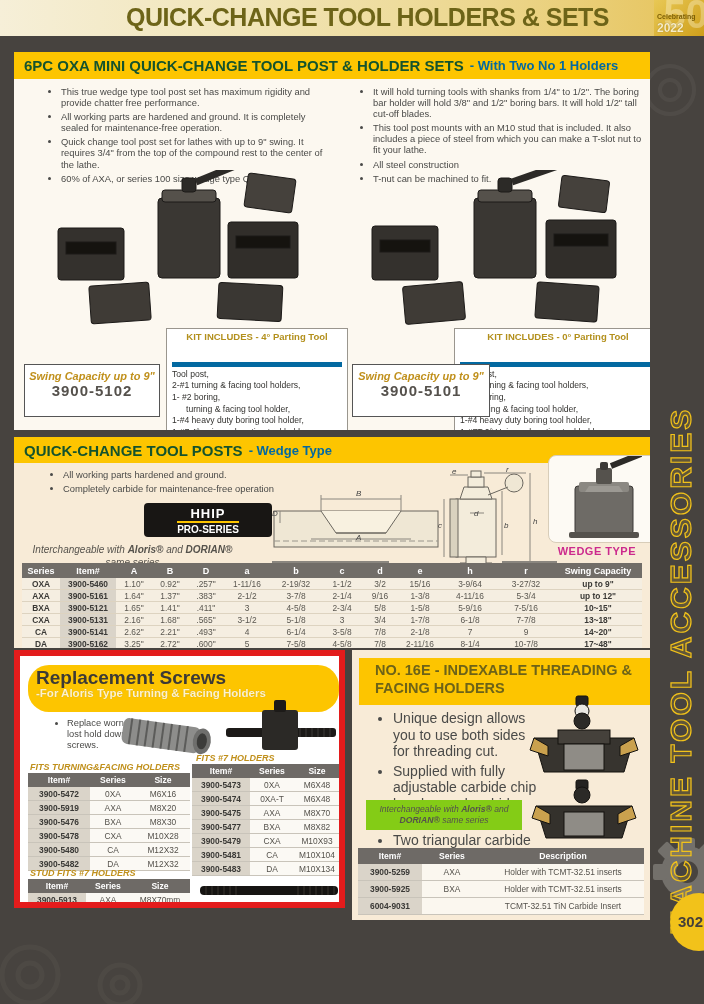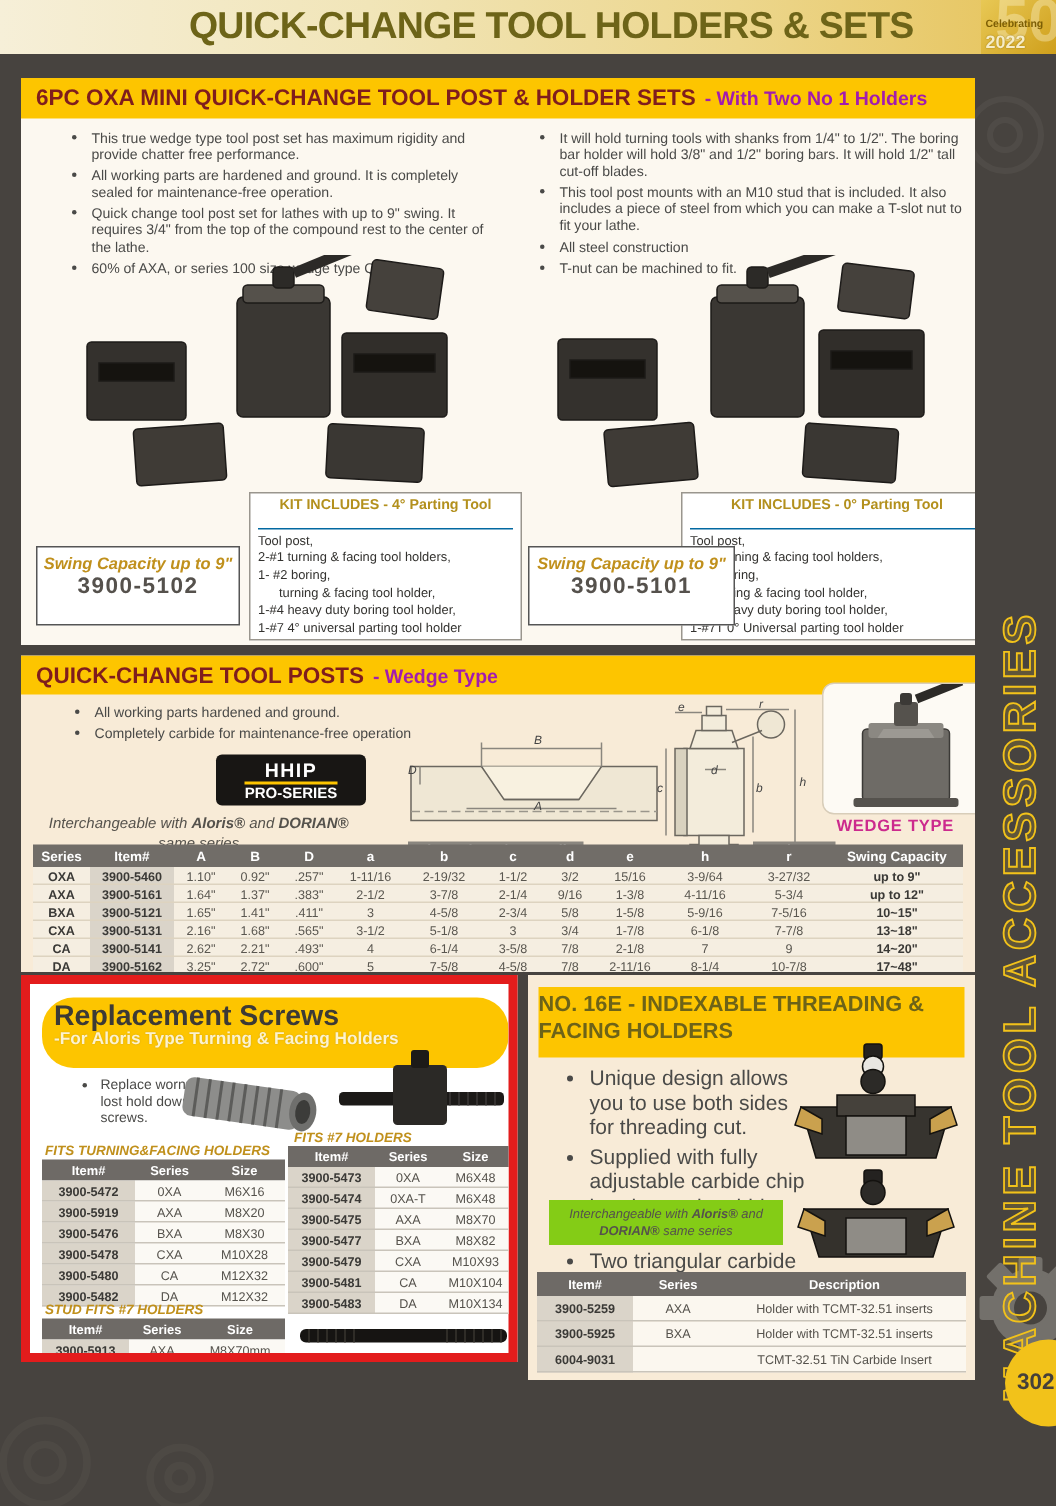--- a/index.html
+++ b/index.html
@@ -10,40 +10,40 @@
            background:linear-gradient(90deg,#f6efd8 0%,#f1e5b8 35%,#ecd68c 70%,#e6c35a 100%);}
   .toptitle{position:absolute;left:90px;top:3px;width:555px;text-align:center;
             font-size:25px;font-weight:bold;color:#6d6418;letter-spacing:-0.5px;white-space:nowrap;}
   .anniv{position:absolute;right:0;top:0;width:50px;height:36px;background:linear-gradient(135deg,#e8c855,#cf9f1b);overflow:hidden;}
   .anniv .big{position:absolute;right:-4px;top:-8px;font-size:40px;font-weight:bold;color:rgba(255,248,220,.35);}
   .anniv .small{position:absolute;left:3px;top:13px;font-size:7px;font-weight:bold;color:#7c5e05;}
   .anniv .year{position:absolute;left:3px;top:21px;font-size:12px;font-weight:bold;color:#f7ecc6;text-shadow:0 0 1px #8a6c00;}
   
   .panel{position:absolute;overflow:hidden;}
   .ybar{background:#fdc500;display:flex;align-items:center;padding-left:10px;white-space:nowrap;}
-  .ybar .t1{font-weight:bold;color:#7f1d1d;}
-  .ybar .t2{font-weight:bold;color:#a21caf;margin-left:6px;}
+  .ybar .t1{font-weight:bold;color:#14532d;}
+  .ybar .t2{font-weight:bold;color:#0369a1;margin-left:6px;}
   ul.blist{margin:0;padding-left:13px;color:#4a4a48;}
   ul.blist li{margin-bottom:3px;line-height:1.18;margin-left:24px;}
   .gold-cap{font-weight:bold;font-style:italic;color:#c0901c;}
   
   #s1{left:14px;top:52px;width:636px;height:378px;background:#fcf8f0;}
   #s1 .ybar{height:27px;font-size:15px;}
   #s1 .ybar .t2{font-size:13px;}
   .kitbox{position:absolute;background:#fff;border:1px solid #9a968e;font-size:8.6px;color:#33322f;padding:2px 5px;line-height:1.35;}
-  .kitbox .kh{text-align:center;font-weight:bold;color:#b3901d;font-size:9.5px;border-bottom:1px solid #0369a1;padding-bottom:8px;margin-bottom:2px;}
+  .kitbox .kh{text-align:center;font-weight:bold;color:#b3901d;font-size:9.5px;border-bottom:5px solid #0369a1;padding-bottom:18px;margin-bottom:2px;}
   .kitbox .indent{padding-left:14px;}
   .swingbox{position:absolute;background:#fff;border:1px solid #555;text-align:center;padding-top:5px;}
   .swingbox .sl{font-size:11px;font-weight:bold;font-style:italic;color:#c0901c;}
   .swingbox .sn{font-size:15px;font-weight:bold;color:#55514c;letter-spacing:1px;}
   
   #s2{left:14px;top:437px;width:636px;height:211px;background:#f8ebd7;}
   #s2 .ybar{height:26px;font-size:15px;}
   #s2 .ybar .t2{font-size:13px;}
-  .hhip{position:absolute;left:130px;top:66px;width:100px;height:34px;background:#181614;border-radius:4px;
+  .hhip{position:absolute;left:130px;top:66px;width:128px;height:34px;background:#181614;border-radius:4px;
         display:flex;flex-direction:column;align-items:center;justify-content:center;color:#fff;font-weight:bold;}
   .hhip .h1{font-size:13px;letter-spacing:1px;}
   .hhip .h2{font-size:10px;border-top:2px solid #fdc500;padding-top:1px;}
   .inter{font-style:italic;color:#55524c;text-align:center;line-height:1.3;}
   #s2 .inter{position:absolute;left:6px;top:106px;width:225px;font-size:10px;}
   .diaglabel{position:absolute;background:#8a867f;color:#fff;font-weight:bold;font-size:9.5px;padding:1px 6px;}
   .dim{position:absolute;font-size:8px;color:#444;font-style:italic;}
   .wedge{position:absolute;right:14px;top:108px;font-size:11px;font-weight:bold;color:#cc2a8d;letter-spacing:.5px;text-align:center;}
   .photo2{position:absolute;left:534px;top:18px;width:110px;height:86px;background:#fdfaf4;border:1px solid #d8cdb9;border-radius:8px;}
   
@@ -58,21 +58,21 @@
   #s3 .ybar{position:absolute;left:8px;top:9px;width:303px;height:44px;display:block;padding:3px 0 0 8px;border-radius:21px;}
   #s3 .ybar .rt1{font-size:19px;font-weight:bold;color:#3c3a36;line-height:1;}
   #s3 .ybar .rt2{font-size:11.5px;font-weight:bold;color:#fdf3cd;text-shadow:0 0 1px #c79a17;}
   #s3 .blist{position:absolute;left:10px;top:62px;width:92px;font-size:9.3px;}
   .stable{position:absolute;border-collapse:collapse;table-layout:fixed;font-size:8.4px;}
   .stable th{background:#6e6a66;color:#fff;font-weight:bold;font-size:8.6px;height:14px;padding:0;}
   .stable td{background:#fbf9f4;color:#55524c;text-align:center;height:13px;padding:0;border-bottom:1px solid #c9c4ba;}
   .stable td:first-child{background:#dad4c9;font-weight:bold;color:#3a3936;}
   
   #s4{left:352px;top:650px;width:298px;height:270px;background:#f8ebd7;}
-  #s4 .ybar{position:absolute;left:7px;top:8px;width:284px;height:44px;display:block;padding:3px 0 0 0;}
+  #s4 .ybar{position:absolute;left:7px;top:8px;width:284px;height:44px;display:block;padding:3px 0 0 16px;}
   #s4 .ybar .rt1{font-size:14.5px;font-weight:bold;color:#6d6318;line-height:1.25;display:block;}
   #s4 .blist{position:absolute;left:4px;top:60px;width:172px;font-size:14px;}
   #s4 .inter{position:absolute;left:14px;top:150px;width:152px;font-size:8.6px;background:#84cc16;padding:4px 2px;}
   .etable{position:absolute;left:6px;top:198px;width:286px;border-collapse:collapse;table-layout:fixed;font-size:8.4px;}
   .etable th{background:#6e6a66;color:#fff;font-weight:bold;font-size:8.6px;height:14px;}
   .etable td{background:#fbf7ef;color:#55524c;text-align:center;height:14px;border-bottom:1px solid #c9c4ba;}
   .etable td:first-child{background:#dad4c9;font-weight:bold;color:#3a3936;}
   
   .side-text{position:absolute;right:0px;top:392px;height:558px;width:46px;display:flex;align-items:center;justify-content:center;
              writing-mode:vertical-rl;transform:rotate(180deg);font-size:30px;font-weight:bold;letter-spacing:3px;white-space:nowrap;

